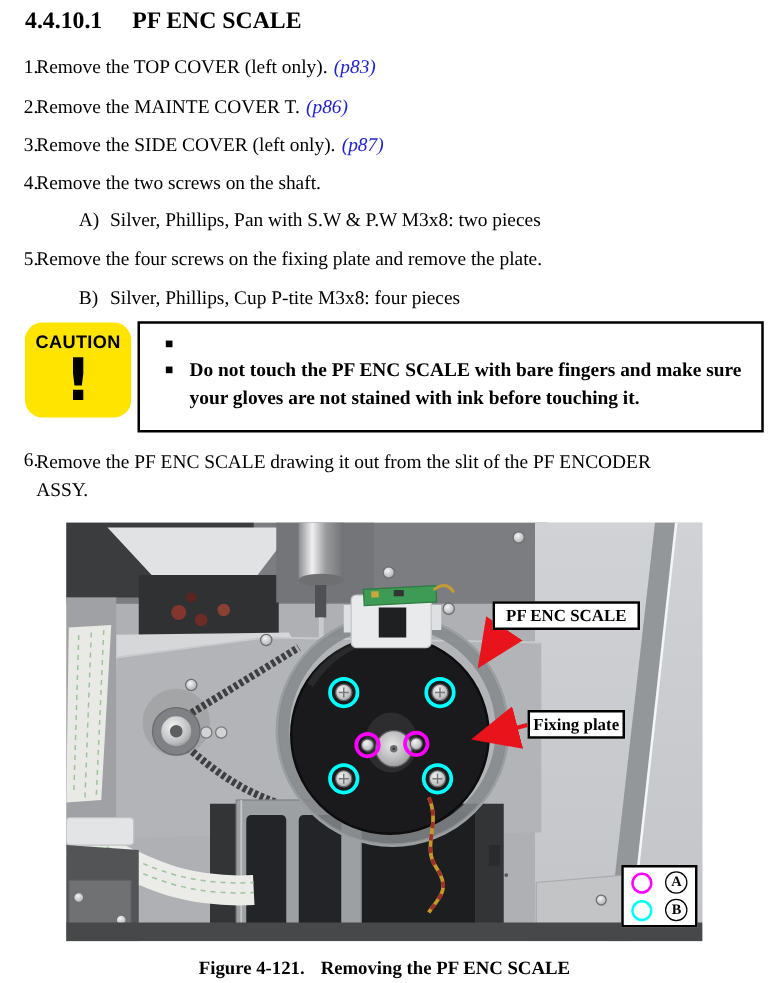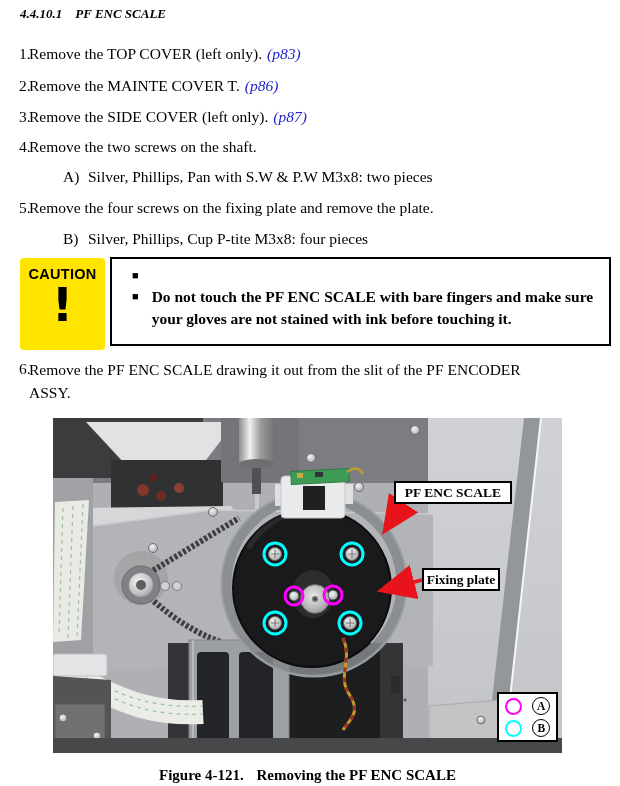--- a/index.html
+++ b/index.html
@@ -1,34 +1,34 @@
 <!DOCTYPE html>
 <html style="--link-blue: #2323cb; --caution-yellow: #ffe400; --arrow-red: #e8131b; --screw-ring-a: #ff00ff; --screw-ring-b: #00ffff; --view-label-border: #2233bb;"><head>
 <meta charset="utf-8">
 <style>
   html,body{margin:0;padding:0;background:#fff;}
   .page{position:relative;width:620px;height:786px;background:#ffffff;
         font-family:"Liberation Serif",serif;color:#000;overflow:hidden;}
   .abs{position:absolute;}
 
   
-  .title{left:20px;top:6px;font-weight:bold;font-size:13px;display:flex;gap:13px;font-style:italic;}
+  .title{left:20px;top:6px;font-weight:bold;font-size:19px;display:flex;gap:24px;}
 
   
   .step{left:0;width:620px;font-size:15.5px;line-height:20px;}
   .m1{position:absolute;left:19px;}
   .t1{position:absolute;left:29px;width:540px;}
   .m2{position:absolute;left:63px;}
   .t2{position:absolute;left:88px;width:500px;}
   .t-wrap{width:516px;line-height:22.5px;}
   .plink{color:var(--link-blue);font-style:italic;text-decoration:none;margin-left:5px;}
 
   
-  .caution-icon{left:20px;top:258px;width:85px;height:92px;background:var(--caution-yellow);
-                border-radius:4px;text-align:center;}
+  .caution-icon{left:20px;top:258px;width:85px;height:76px;background:var(--caution-yellow);
+                border-radius:14px;text-align:center;}
   .caution-word{font-family:"Liberation Sans",sans-serif;font-weight:bold;font-size:14.5px;
                 letter-spacing:.3px;margin-top:8px;}
   .caution-bang{font-family:"DejaVu Sans",sans-serif;font-weight:bold;font-size:47px;line-height:46px;}
   .caution-box{left:110px;top:257px;width:501px;height:89px;border:2px solid #000;
                box-sizing:border-box;padding-top:6px;}
   .cbullet{display:flex;font-weight:bold;font-size:15.5px;line-height:21.5px;}
   .sq{flex:none;margin-left:20px;margin-right:13px;font-size:11px;line-height:21px;}
   .ctext{width:442px;}
 
   

